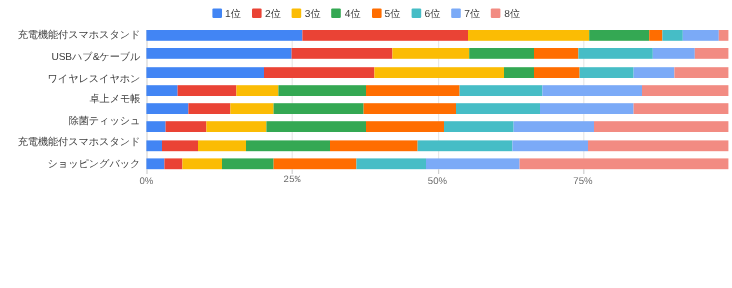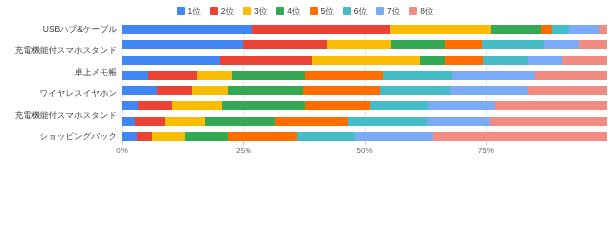--- a/index.html
+++ b/index.html
@@ -175,24 +175,25 @@
         <span class="legend-swatch" style="background: rgb(123, 170, 247);"></span>
         <span class="legend-label">7位</span>
       </div>
       <div class="legend-item">
         <span class="legend-swatch" style="background: rgb(242, 139, 130);"></span>
         <span class="legend-label">8位</span>
       </div>
     </div>
 
   <div id="y-labels">
+      <div class="y-label">充電機能付スマホスタンド</div>
       <div class="y-label">USBハブ&amp;ケーブル</div>
-      <div class="y-label">充電機能付スマホスタンド</div>
+      <div class="y-label">ワイヤレスイヤホン</div>
       <div class="y-label">卓上メモ帳</div>
-      <div class="y-label">ワイヤレスイヤホン</div>
+      <div class="y-label">除菌ティッシュ</div>
       <div class="y-label">充電機能付スマホスタンド</div>
       <div class="y-label">ショッピングバック</div>
     </div>
 
   <div id="axis-baseline"></div>
 
   <div id="plot-area">
     <div id="gridlines">
         <div class="gridline" style="left: 0%;"></div>
         <div class="gridline" style="left: 25%;"></div>

